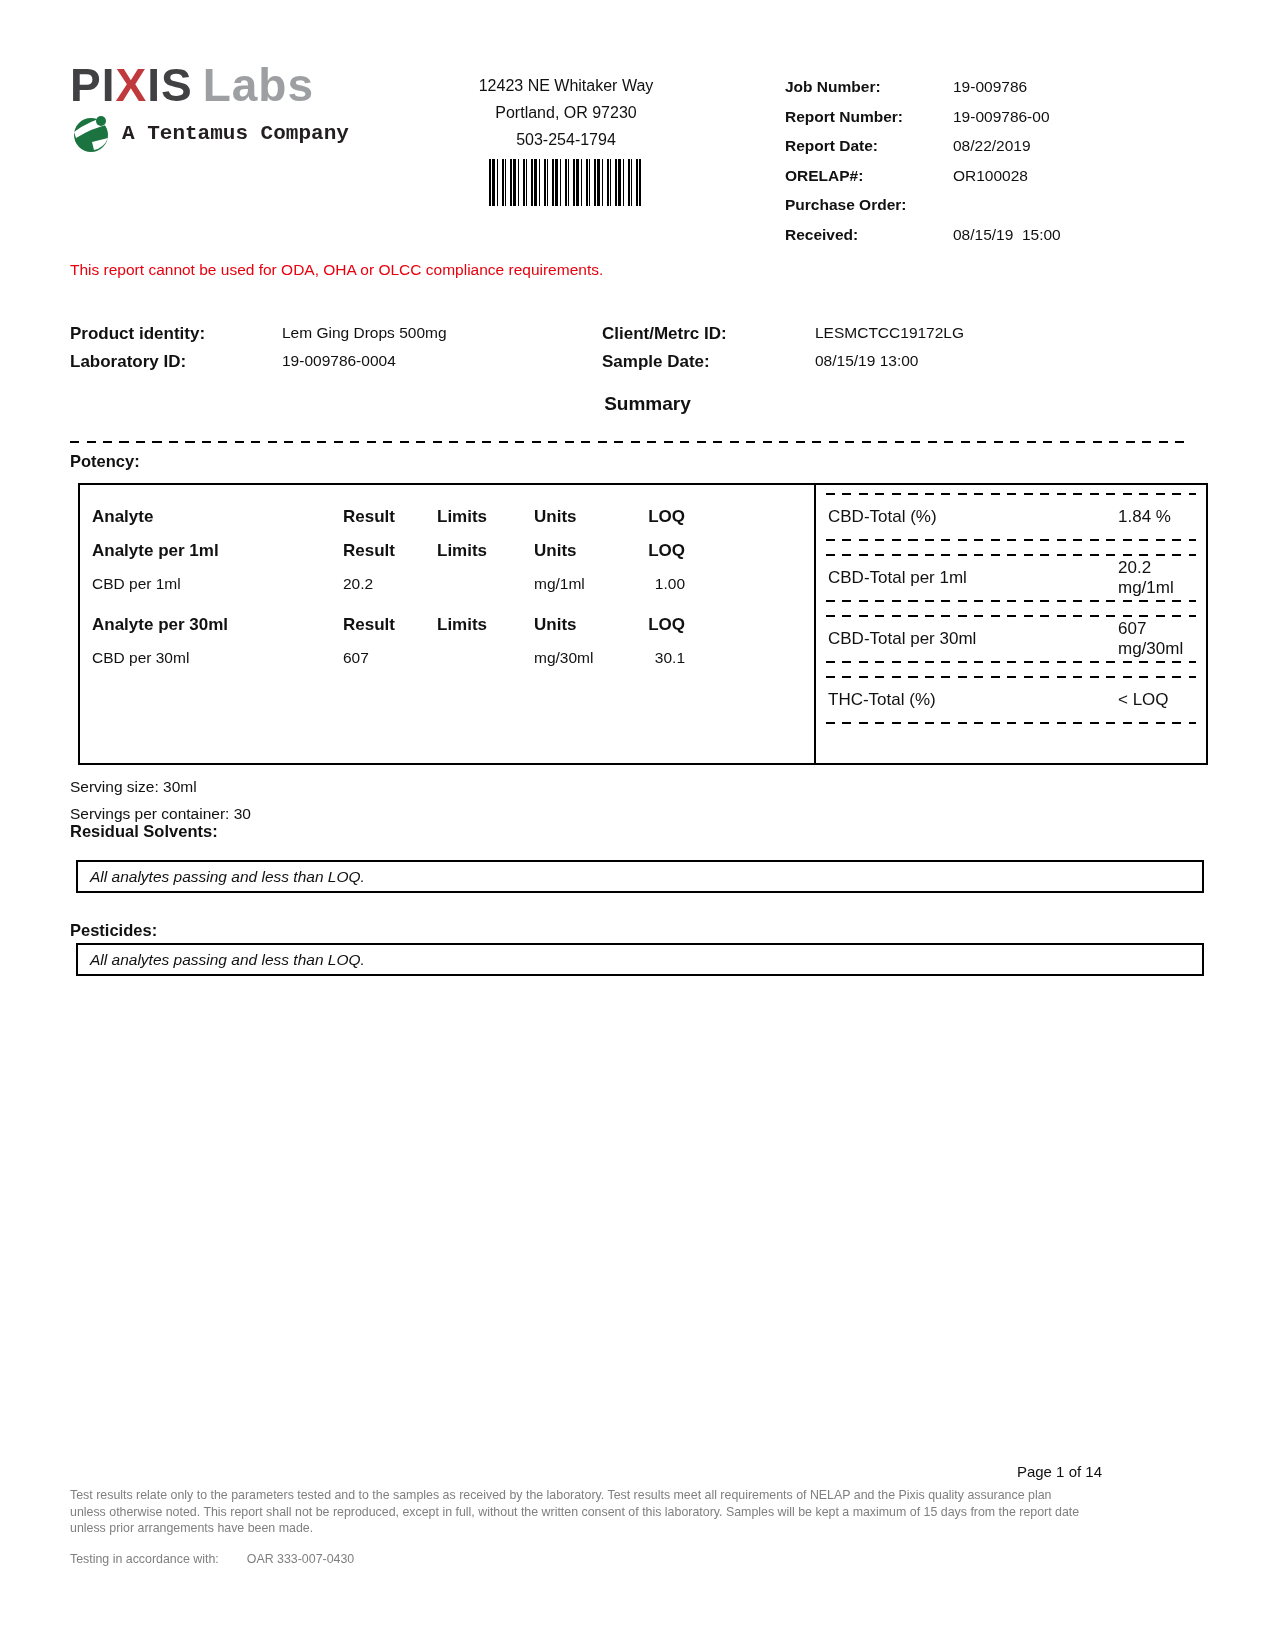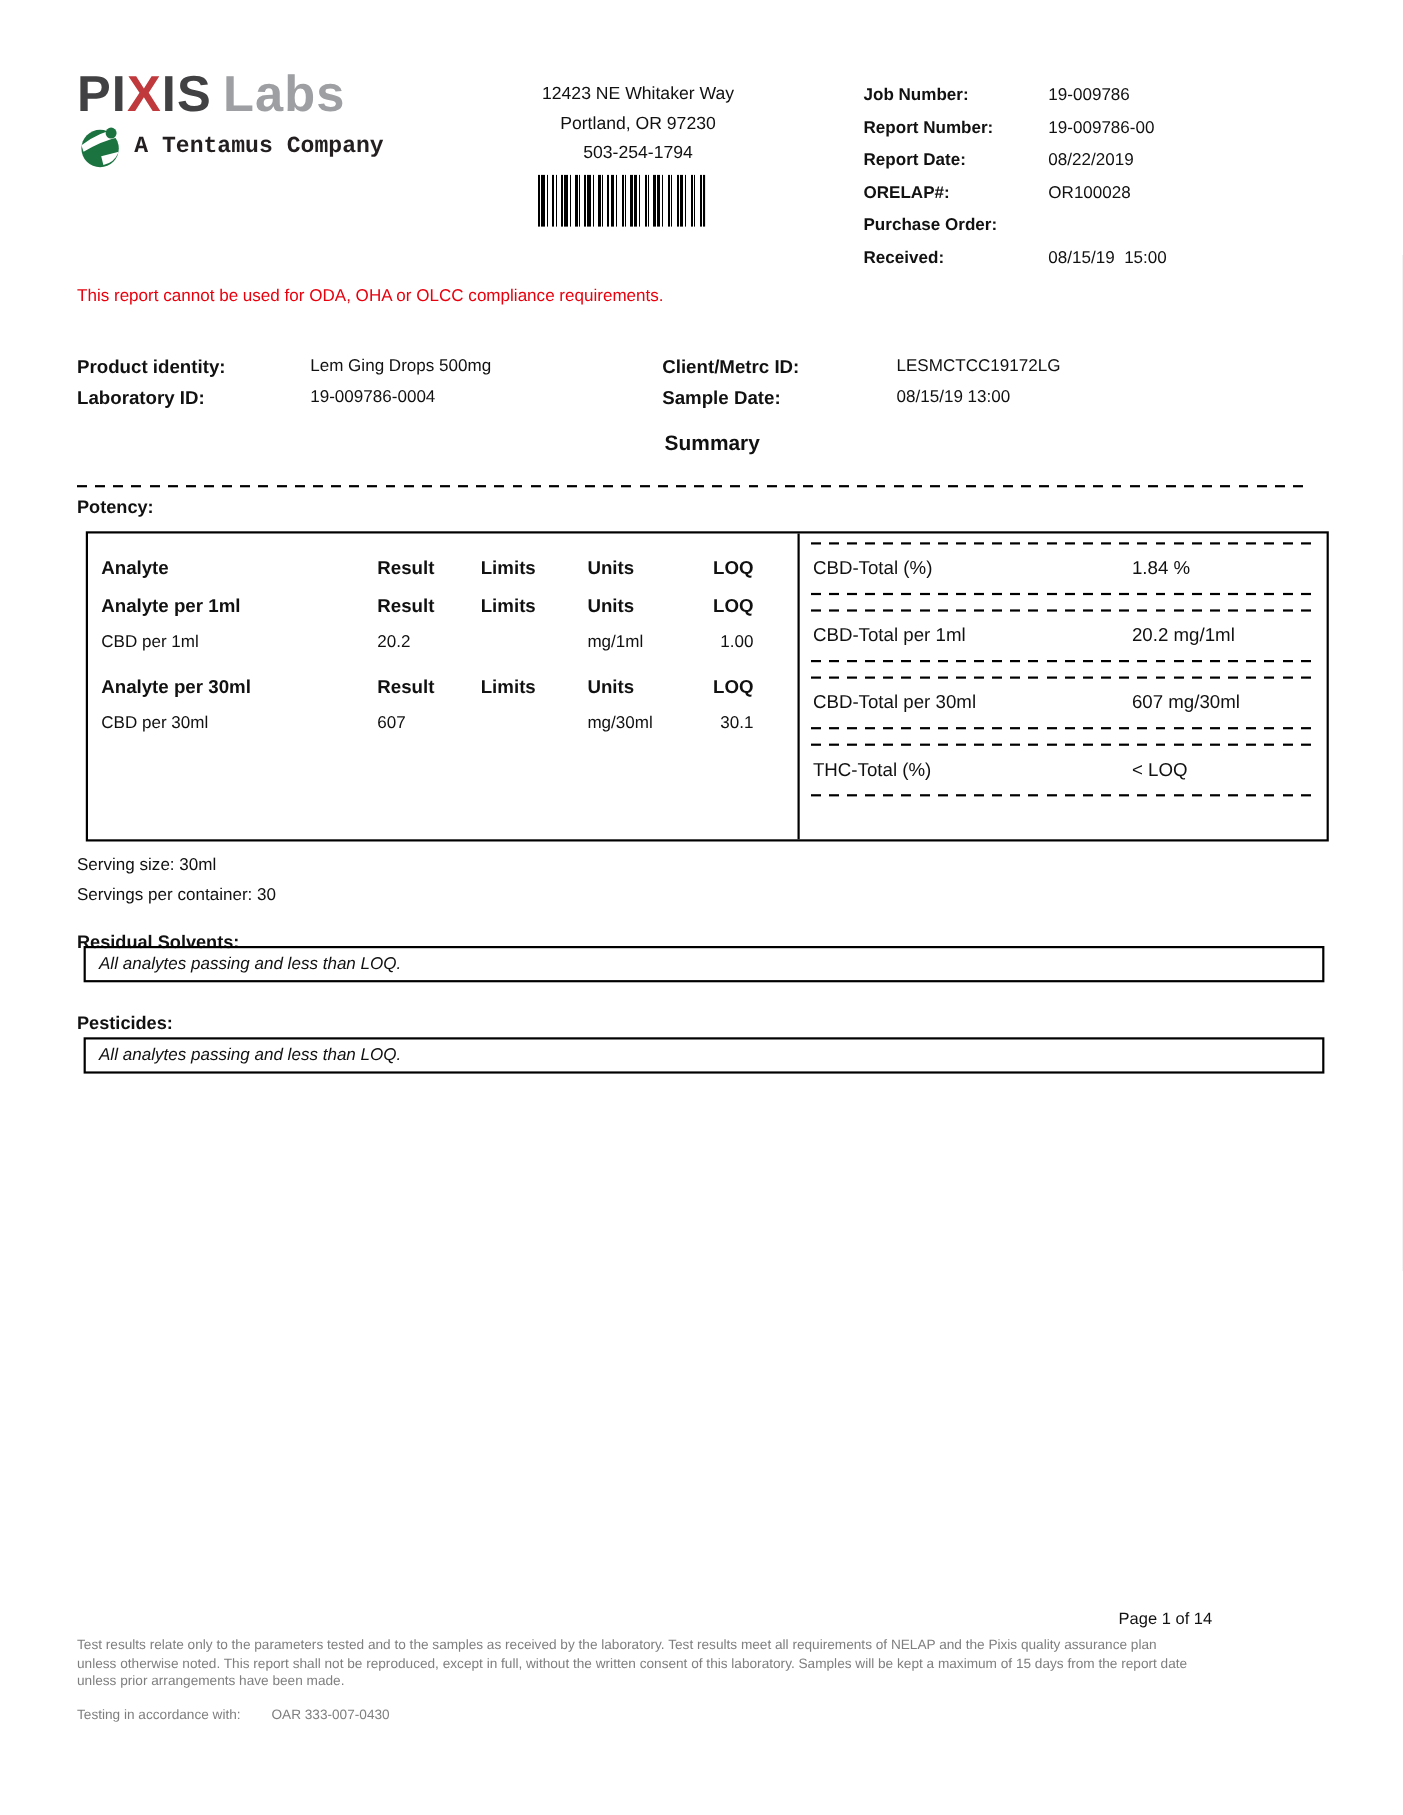--- a/index.html
+++ b/index.html
@@ -60,21 +60,21 @@
 
   .potency-heading,.sec-heading{font-weight:bold;font-size:16.5px;}
 
   
   .potency-box{
     width:1126px;height:278px;
     border:2px solid #000;
     display:flex;
     box-sizing:content-box;
   }
-  .pt-left{width:645px;box-sizing:border-box;padding:22px 0 0 12px;}
+  .pt-left{width:734px;box-sizing:border-box;padding:22px 0 0 12px;}
   .pt-right{flex:1;border-left:2px solid #000;box-sizing:border-box;padding:8px 10px 0 10px;}
 
   .pt-grid{display:grid;grid-template-columns:251px 94px 97px 97px 54px;}
   .pt-grid > span:last-child{text-align:right;}
   .pt-head{font-weight:bold;font-size:17px;margin-bottom:14px;}
   .pt-row{font-size:15.5px;margin-bottom:22px;}
 
   .total-row{
     height:48px;
     box-sizing:border-box;
@@ -122,21 +122,21 @@
           <circle cx="21" cy="23" r="17" fill="var(--c-green)"></circle>
           <path d="M4 20 Q 20 8 40 4 L 40 12 Q 22 16 6 26 Z" fill="#ffffff"></path>
           <circle cx="31" cy="9" r="5" fill="var(--c-green)"></circle>
           <path d="M22 30 L 38 26 Q 34 36 24 38 Z" fill="#ffffff"></path>
         </svg>
       </span>
       <span class="logo-tagline">A Tentamus Company</span>
     </div>
   </div>
 
-  <div class="abs address" style="left:420px;top:72px;">
+  <div class="abs address" style="left:406px;top:72px;">
     <div>12423 NE Whitaker Way</div>
     <div>Portland, OR 97230</div>
     <div>503-254-1794</div>
   </div>
 
   <div class="abs barcode" style="left:489px;top:159px;"></div>
 
   <div class="abs jobinfo" style="left:785px;top:72px;">
     <span class="jl">Job Number:</span>
     <span class="jv">19-009786</span>
@@ -232,21 +232,21 @@
         <span class="tv">&lt; LOQ</span>
       </div>
     </div>
   </div>
 
   <div class="abs serving" style="left:70px;top:773px;">
     <div>Serving size: 30ml</div>
     <div>Servings per container: 30</div>
   </div>
 
-  <div class="abs sec-heading" style="left:70px;top:848px;">Residual Solvents:</div>
+  <div class="abs sec-heading" style="left:70px;top:822px;">Residual Solvents:</div>
   <div class="abs note-box" style="left:76px;top:860px;">
     <span class="note">All analytes passing and less than LOQ.</span>
   </div>
 
   <div class="abs sec-heading" style="left:70px;top:921px;">Pesticides:</div>
   <div class="abs note-box" style="left:76px;top:943px;">
     <span class="note">All analytes passing and less than LOQ.</span>
   </div>
 
   <div class="abs page-num" style="left:990px;top:1463px;width:112px;text-align:right;">Page 1 of 14</div>

